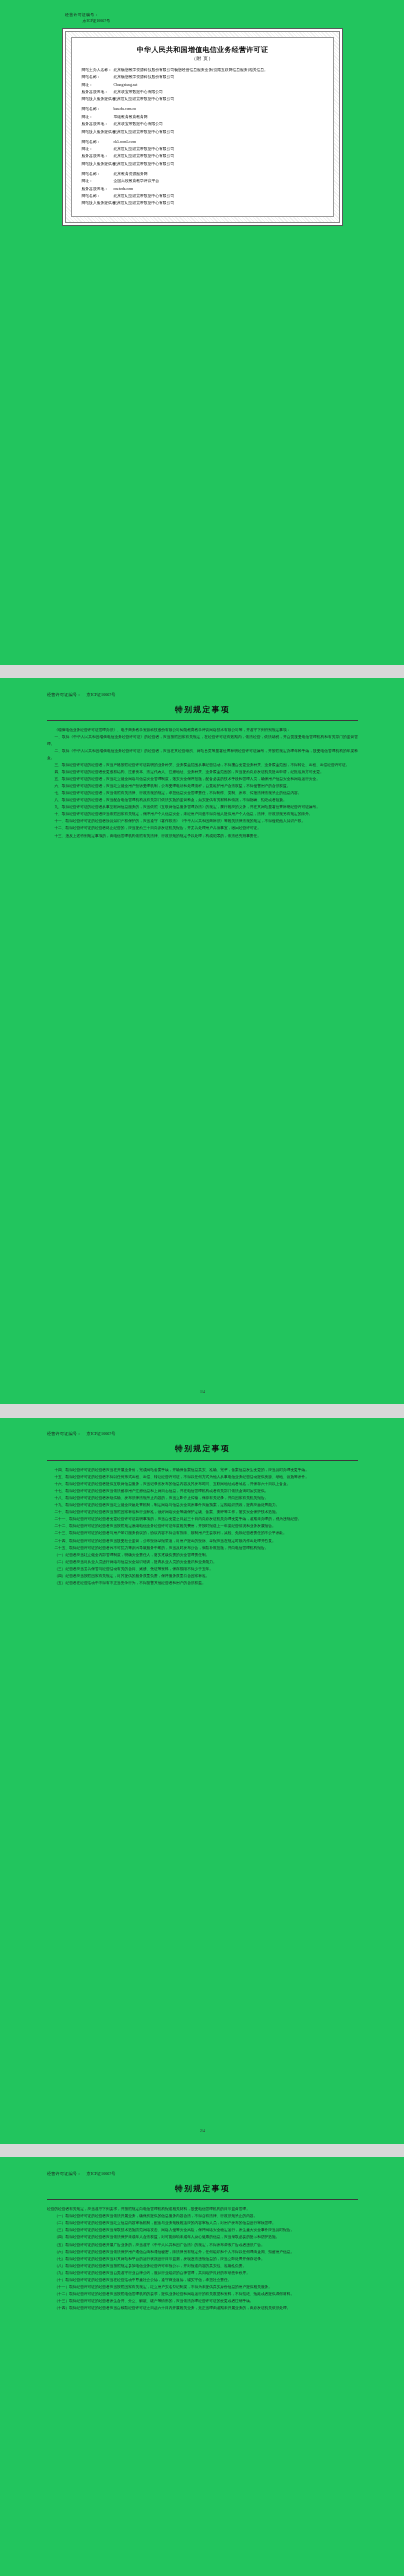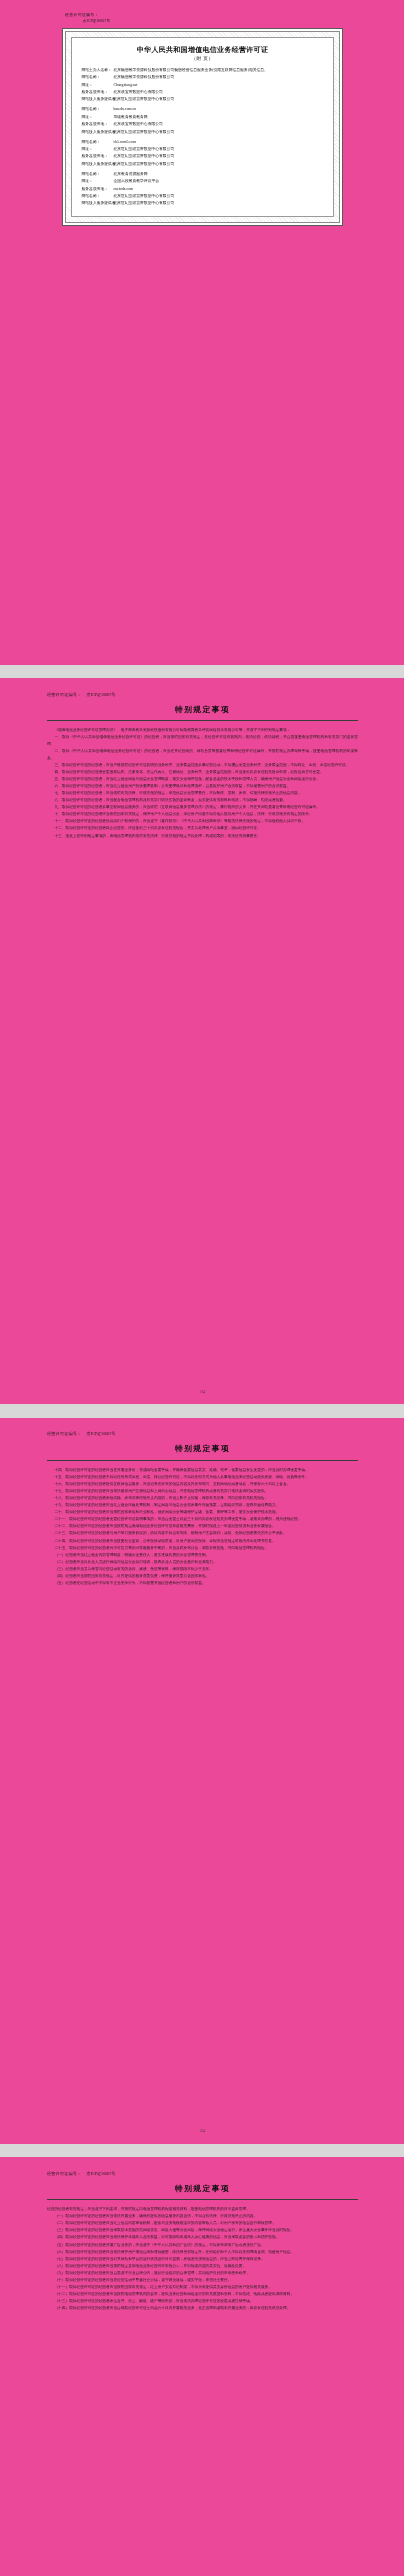--- a/index.html
+++ b/index.html
@@ -12,21 +12,21 @@
     width: 405px;
   }
   .doc-stack {
     width: 405px;
     display: flex;
     flex-direction: column;
     align-items: center;
   }
   .page {
     width: 405px;
-    background: #ec4899;
+    background: #22c55e;
     position: relative;
     box-sizing: border-box;
   }
   .gap {
     width: 405px;
     background: #d8d8d8;
   }
 
   
   .p1 {

